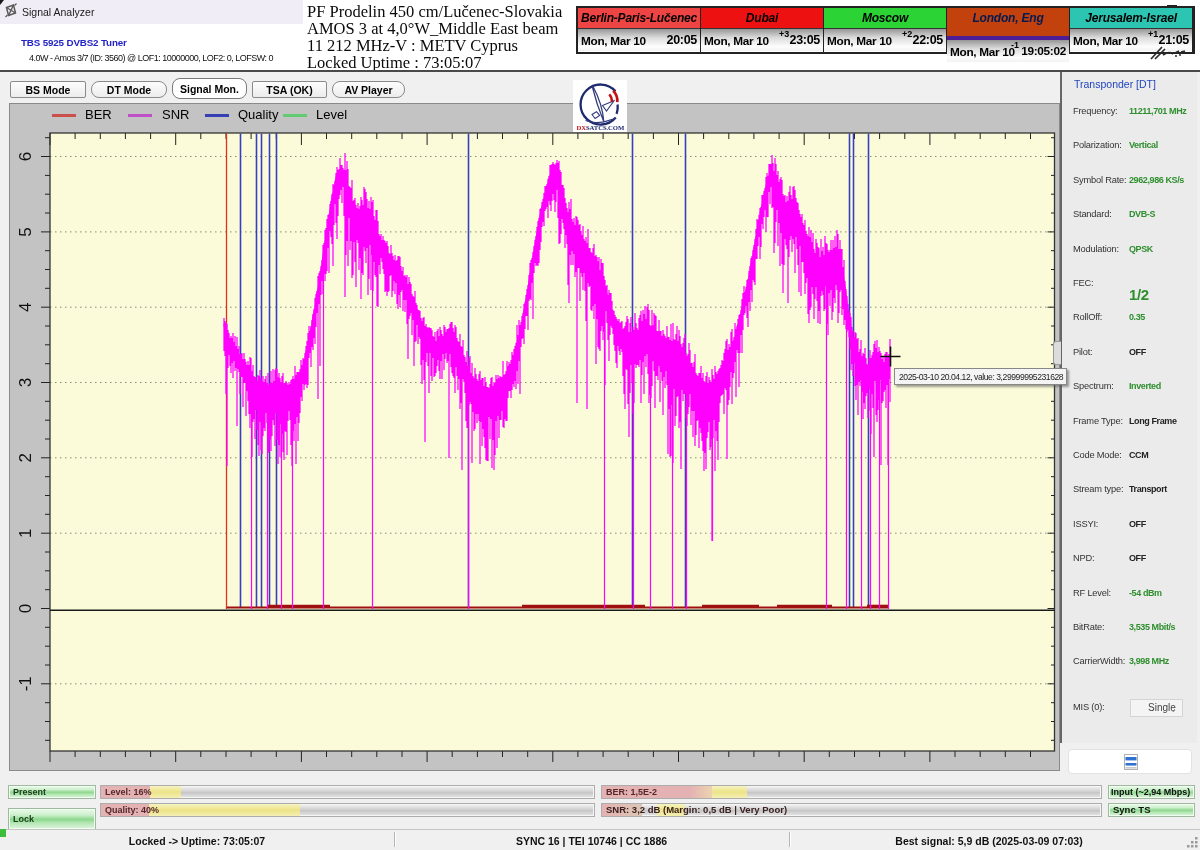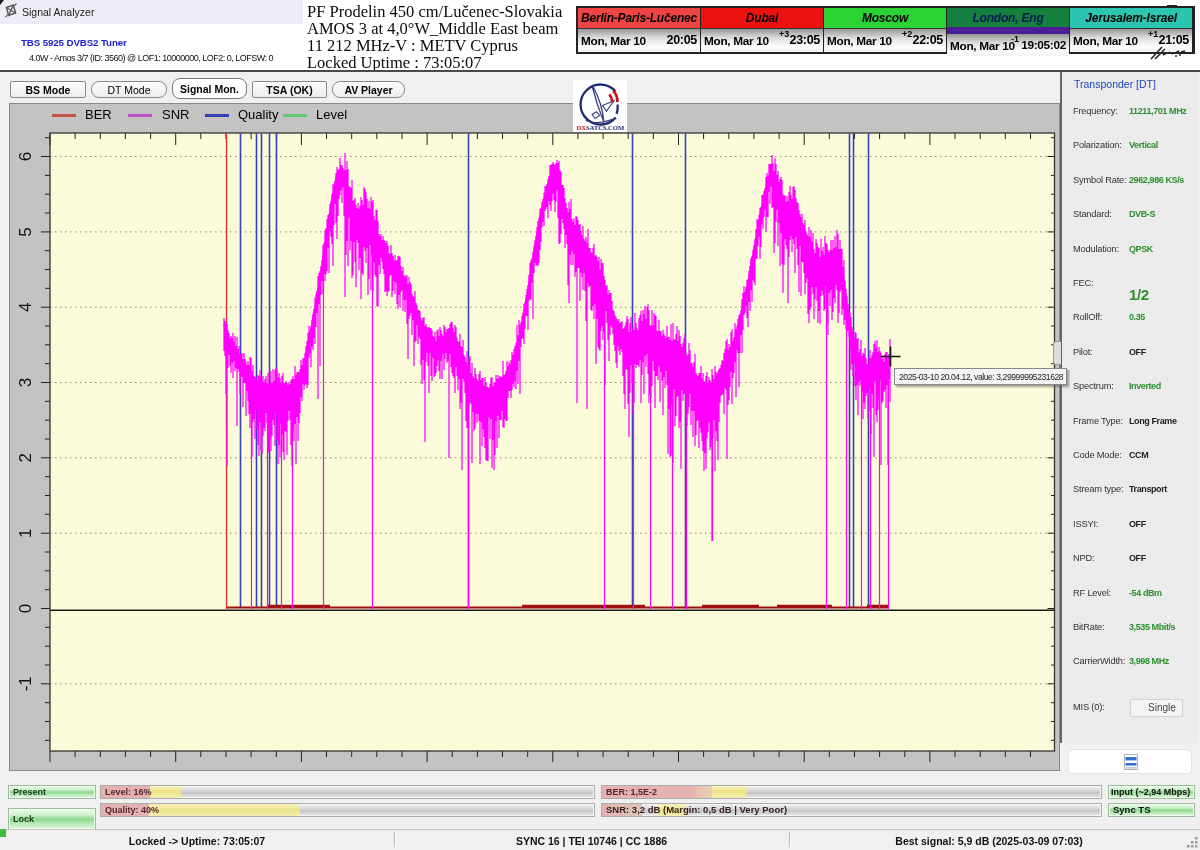--- a/index.html
+++ b/index.html
@@ -45,21 +45,21 @@
   </div>
 <div style="position:absolute;left:824px;top:8px;width:123px;height:44px;border-right:1px solid #222">
 <div style="height:21px;background:#2bd335;border-bottom:1px solid #333;color:#000;font-weight:bold;font-style:italic;font-size:12px;text-align:center;line-height:21px;letter-spacing:-0.2px">Moscow</div>
 <div style="height:22px;background:linear-gradient(180deg,#969696 0%,#dcdcdc 40%,#fdfdfd 80%,#f2f2f2 100%);position:relative">
 <span style="position:absolute;left:3px;top:5px;font-size:11.8px;font-weight:bold;color:#000;letter-spacing:-0.3px">Mon, Mar 10</span>
 <span style="position:absolute;left:78px;top:0px;font-size:9px;font-weight:bold;color:#000">+2</span>
 <span style="position:absolute;right:3px;top:4px;font-size:12.5px;font-weight:bold;color:#000;letter-spacing:-0.3px">22:05</span>
 </div>
   </div>
 <div style="position:absolute;left:947px;top:8px;width:123px;height:44px;border-right:1px solid #222">
-<div style="height:26px;background:#15803d;border-bottom:7px solid #4c1d95;color:#031a52;font-weight:bold;font-style:italic;font-size:12px;text-align:center;line-height:21px;letter-spacing:-0.2px">London, Eng</div>
+<div style="height:32px;background:#c2410c;border-bottom:4px solid #4c1d95;color:#031a52;font-weight:bold;font-style:italic;font-size:12px;text-align:center;line-height:21px;letter-spacing:-0.2px">London, Eng</div>
 <div style="height:22px;background:linear-gradient(180deg,#969696 0%,#dcdcdc 40%,#fdfdfd 80%,#f2f2f2 100%);position:relative">
 <span style="position:absolute;left:3px;top:5px;font-size:11.8px;font-weight:bold;color:#000;letter-spacing:-0.3px">Mon, Mar 10</span>
 <span style="position:absolute;left:64px;top:0px;font-size:9px;font-weight:bold;color:#000">-1</span>
 <span style="position:absolute;right:3px;top:4px;font-size:11.8px;font-weight:bold;color:#000;letter-spacing:-0.3px">19:05:02</span>
 </div>
   </div>
 <div style="position:absolute;left:1070px;top:8px;width:123px;height:44px;border-right:1px solid #222">
 <div style="height:21px;background:#2cc5b2;border-bottom:1px solid #333;color:#000;font-weight:bold;font-style:italic;font-size:12px;text-align:center;line-height:21px;letter-spacing:-0.2px">Jerusalem-Israel</div>
 <div style="height:22px;background:linear-gradient(180deg,#969696 0%,#dcdcdc 40%,#fdfdfd 80%,#f2f2f2 100%);position:relative">
 <span style="position:absolute;left:3px;top:5px;font-size:11.8px;font-weight:bold;color:#000;letter-spacing:-0.3px">Mon, Mar 10</span>
@@ -71,21 +71,21 @@
 <svg style="position:absolute;left:1145px;top:42px" width="50" height="20">
 <path d="M6 17 L17 5 M10 17 L20 7 M18 13 Q24 9 28 12 M30 11 l4 -2 M36 10 l4 -1" stroke="#2a2a2a" stroke-width="1.7" fill="none"></path>
     <circle cx="31" cy="14" r="1" fill="#2a2a2a"></circle>
     <circle cx="35" cy="13" r="1" fill="#2a2a2a"></circle>
 </svg>
 
 <div style="position:absolute;left:0;top:70px;width:1200px;height:2px;background:#4a4a4a"></div>
 
 <div style="position:absolute;left:0;top:72px;width:1200px;height:31px;background:#f0f0f0"></div>
 <div style="position:absolute;left:10px;top:81px;width:76px;height:17px;background:linear-gradient(180deg,#fdfdfd,#ececec);border:1px solid #8a8a8a;border-radius:2px;text-align:center;line-height:17px;font-size:10.5px;font-weight:bold;color:#000">BS Mode</div>
-<div style="position:absolute;left:91px;top:81px;width:76px;height:17px;background:linear-gradient(180deg,#fdfdfd,#ececec);border:1px solid #8a8a8a;border-radius:8px;text-align:center;line-height:17px;font-size:10.5px;font-weight:normal;color:#000">DT Mode</div>
+<div style="position:absolute;left:91px;top:81px;width:76px;height:17px;background:linear-gradient(180deg,#fdfdfd,#ececec);border:1px solid #8a8a8a;border-radius:8px;text-align:center;line-height:17px;font-size:10.5px;font-weight:bold;color:#000">DT Mode</div>
 <div style="position:absolute;left:172px;top:78px;width:75px;height:21px;background:#fff;border:1px solid #7a7a7a;border-radius:8px;text-align:center;line-height:21px;font-size:10.5px;font-weight:bold;color:#000;z-index:3">Signal Mon.</div>
 <div style="position:absolute;left:252px;top:81px;width:75px;height:17px;background:linear-gradient(180deg,#fdfdfd,#ececec);border:1px solid #8a8a8a;border-radius:2px;text-align:center;line-height:17px;font-size:10.5px;font-weight:bold;color:#000">TSA (OK)</div>
 <div style="position:absolute;left:332px;top:81px;width:73px;height:17px;background:linear-gradient(180deg,#fdfdfd,#ececec);border:1px solid #8a8a8a;border-radius:8px;text-align:center;line-height:17px;font-size:10.5px;font-weight:bold;color:#000">AV Player</div>
 <div style="position:absolute;left:573px;top:80px;width:54px;height:52px;background:#fff;z-index:4">
 <svg width="54" height="52">
 <path d="M42.5 11.2 A20 20 0 1 0 42.8 37.5" fill="none" stroke="#1d2a6e" stroke-width="2.3"></path>
 <path d="M44.6 24.5 A20 20 0 0 1 43.6 33.8" fill="none" stroke="#1d2a6e" stroke-width="2.3"></path>
 <path d="M12.5 40.5 Q20 43.8 31 41.8 L42 38.5" fill="none" stroke="#323a7d" stroke-width="1.3"></path>
 <path d="M20 6.5 Q29.5 24 30.8 41.8 Q23.5 24 19.4 7 Z" fill="#fff" stroke="#323a7d" stroke-width="1.25"></path>
 <path d="M29.5 25.5 L41 20.8 L33.5 31 Z" fill="#fff" stroke="#323a7d" stroke-width="1.1"></path>

